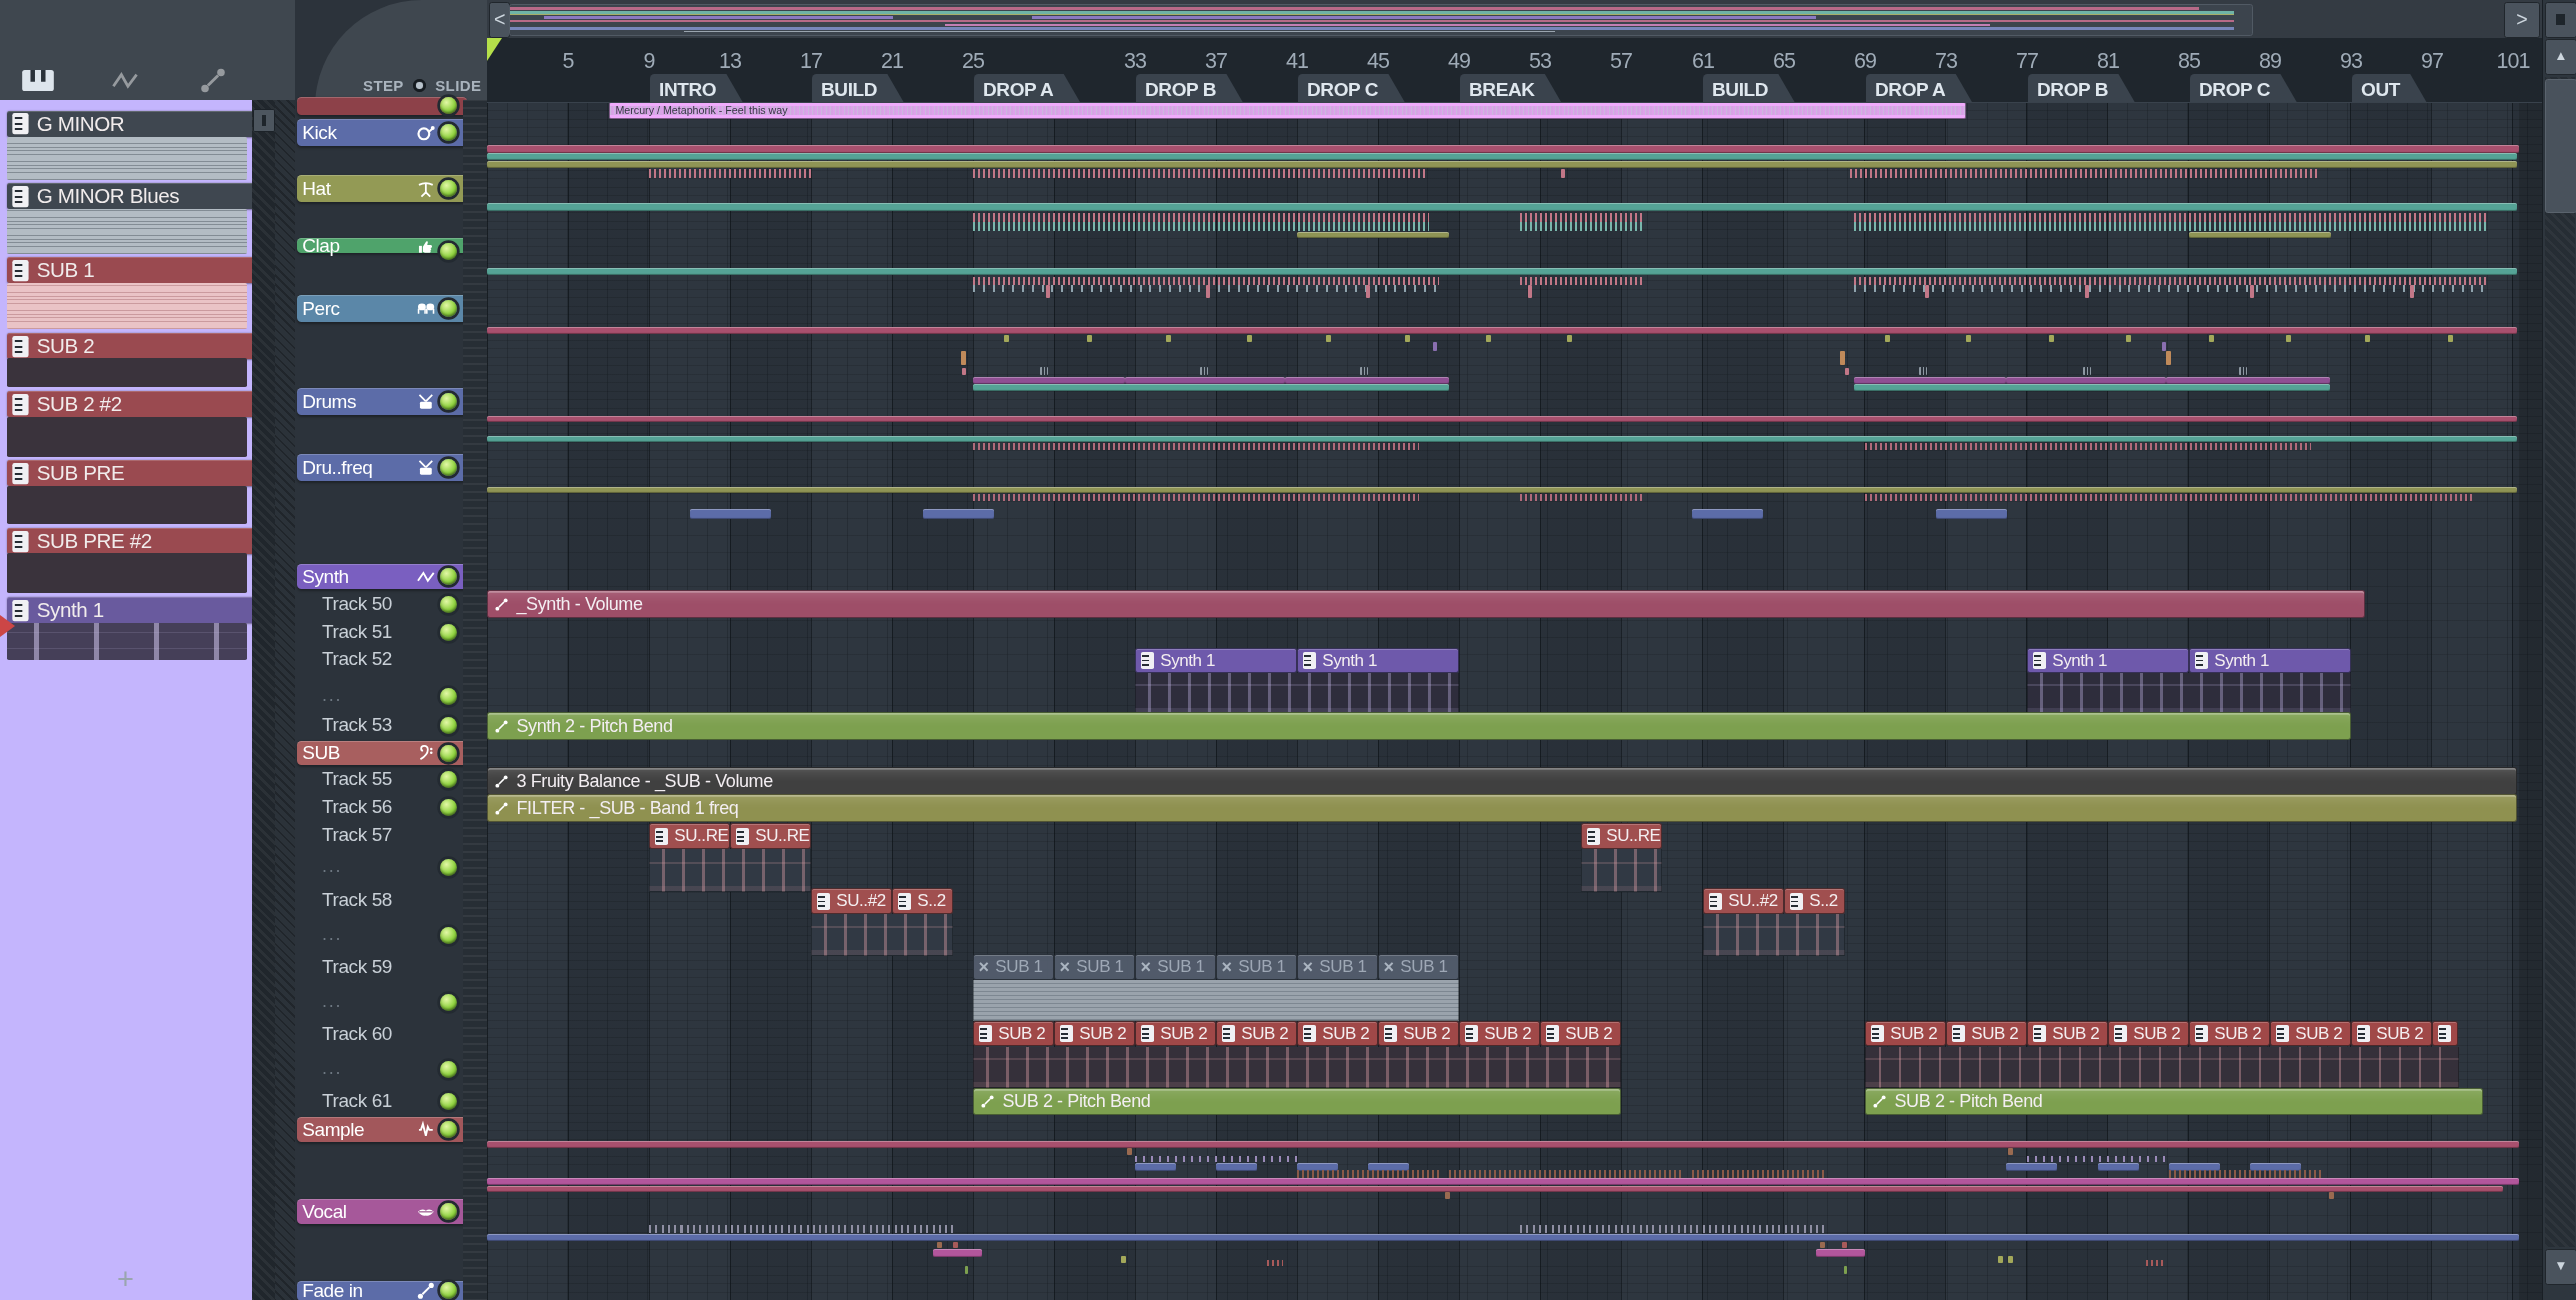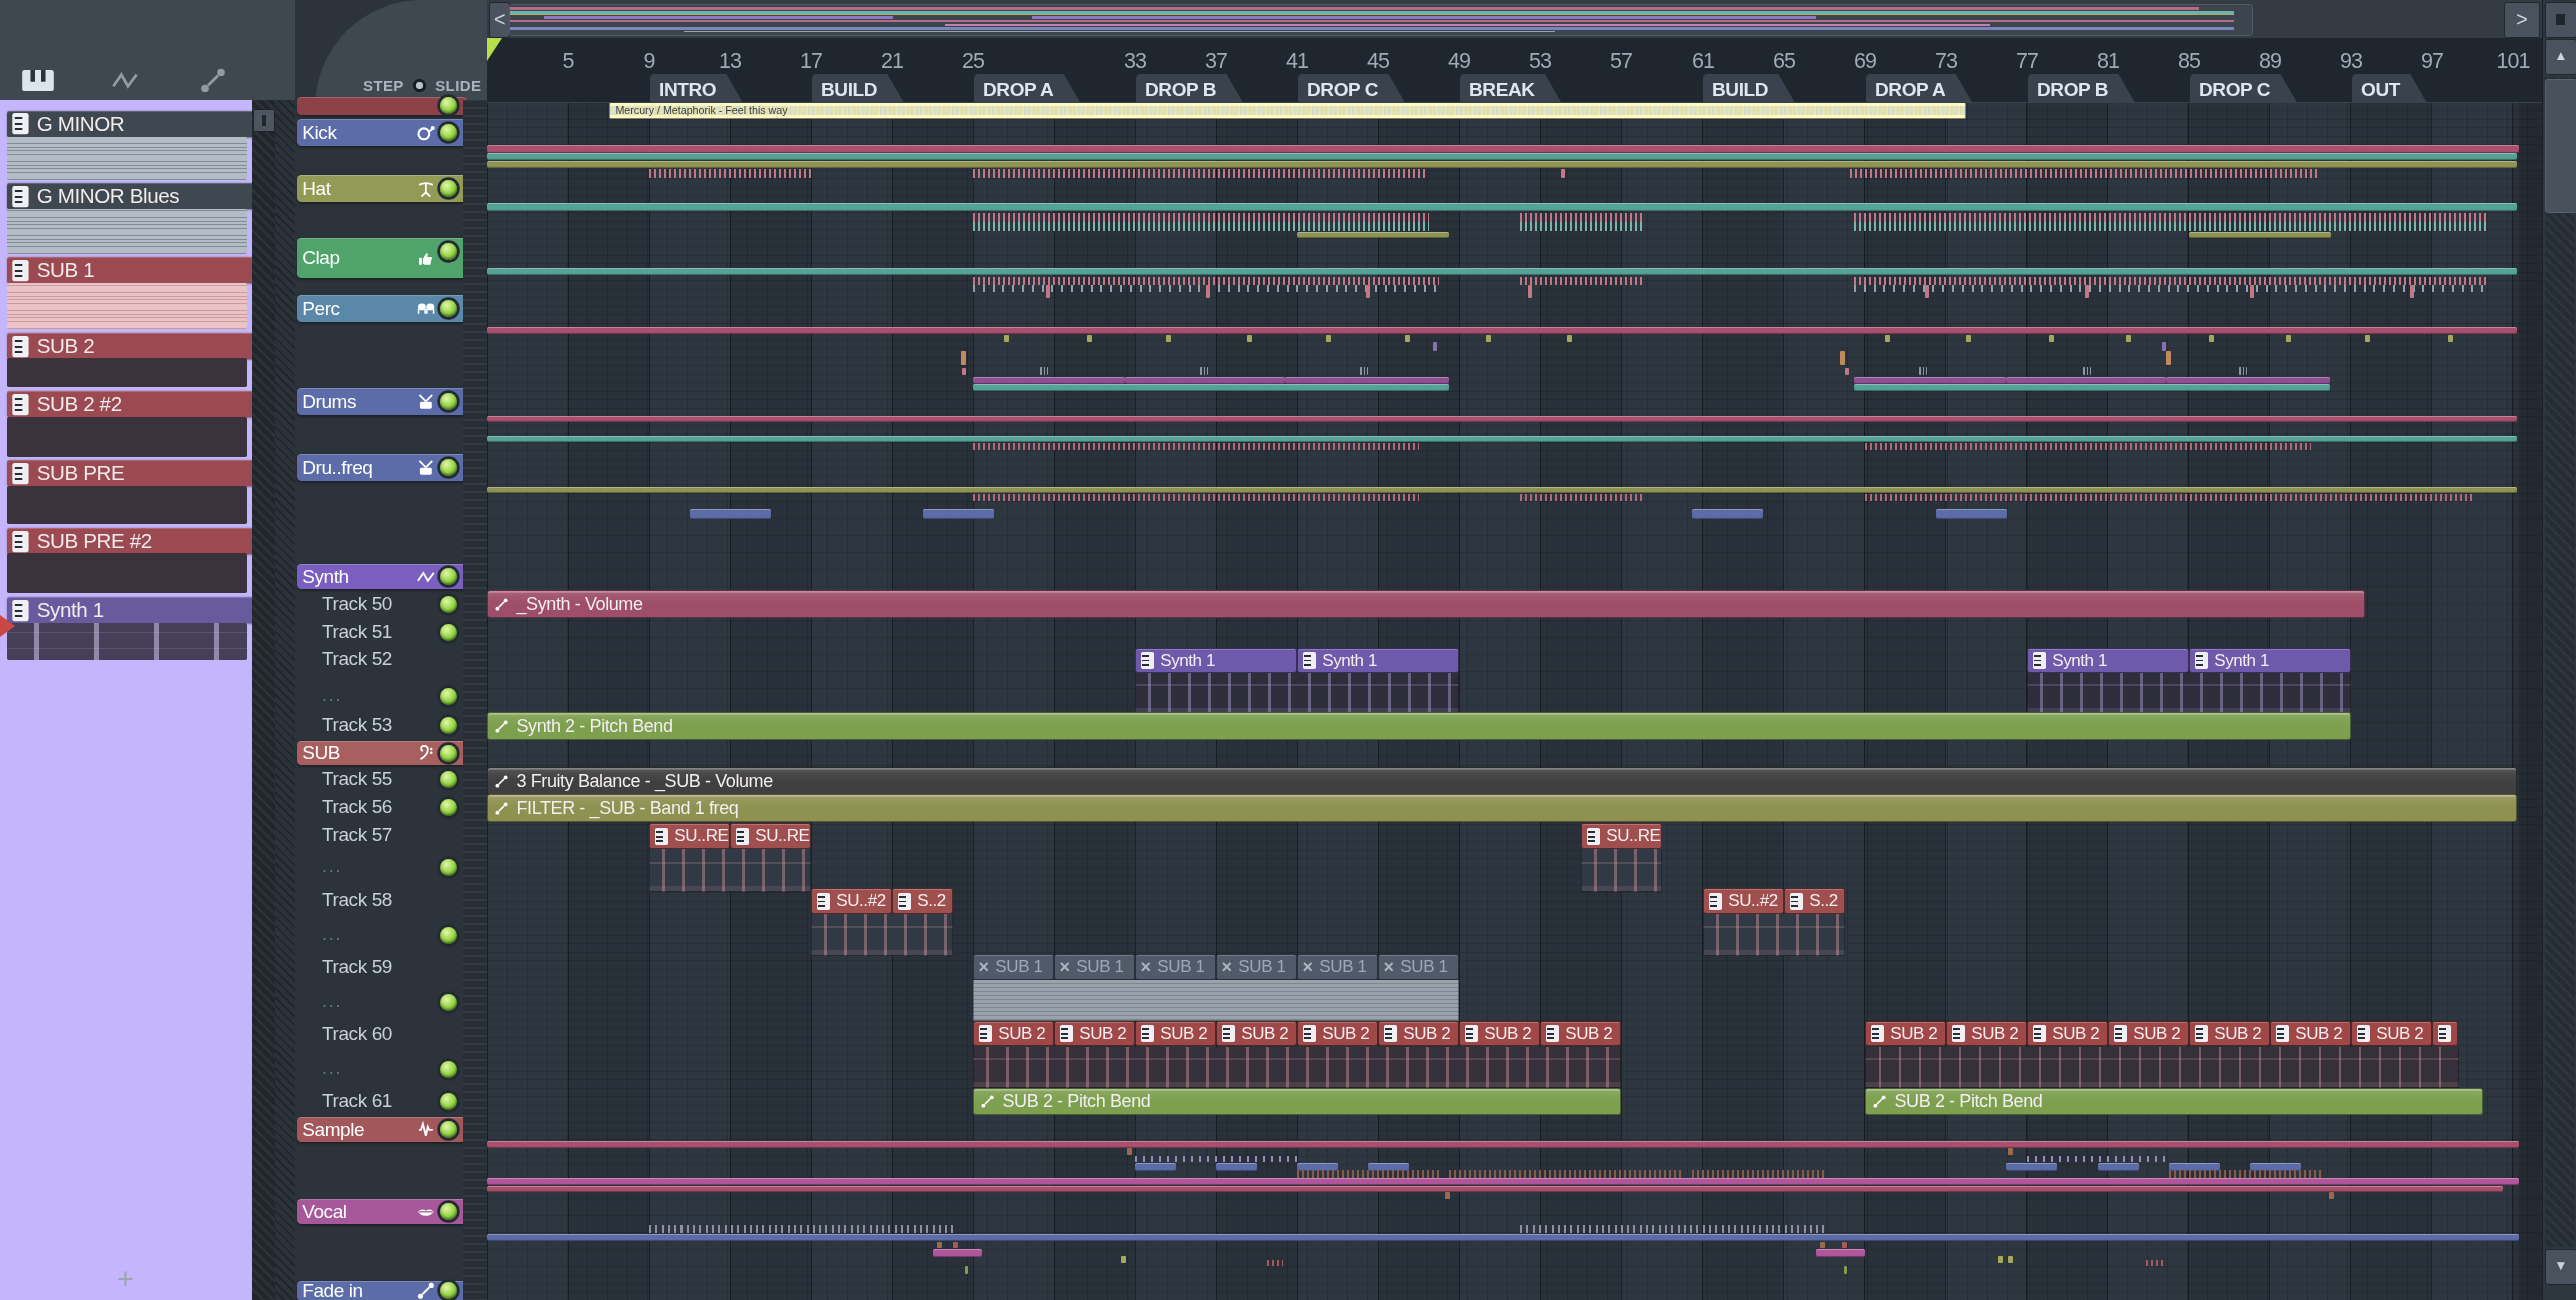--- a/index.html
+++ b/index.html
@@ -82,21 +82,21 @@
   .clip-mut .lbl{color:#a8b2c0;}
   .mx{font-size:18px;color:#b6c0cc;font-weight:bold;line-height:1;}
   .pr{width:13.4px;height:17px;border-radius:1.8px;background:#f0f0f4;position:relative;flex:0 0 auto;}
   .pr:before{content:"";position:absolute;left:1.8px;top:2.7px;bottom:2.7px;width:6.3px;
       background:repeating-linear-gradient(0deg,#262c34 0 1.8px,transparent 1.8px 4.5px);}
   .clip-body{border:0.9px solid rgba(10,14,18,.4);border-top:none;}
   .clip-auto{border-radius:2.7px;border:0.9px solid rgba(10,14,18,.45);display:flex;align-items:center;gap:7.2px;padding:0 6.3px;
       box-shadow:inset 0 1.8px 0 rgba(255,255,255,.28), inset 0 12.5px 14.3px -10.7px rgba(255,255,255,.2);cursor:pointer;overflow:hidden;}
   .clip-auto .lbl{font-size:18px;color:#f3eef2;letter-spacing:-0.4px;white-space:nowrap;}
   .clip-auto svg{flex:0 0 auto;}
-  .clip-audio{border-radius:1.8px;border:0.9px solid rgba(10,14,18,.5);background:#fef9c3;overflow:hidden;cursor:pointer;text-align:right;}
+  .clip-audio{border-radius:1.8px;border:0.9px solid rgba(10,14,18,.5);background:#f0abfc;overflow:hidden;cursor:pointer;text-align:right;}
   .clip-audio .wave{position:absolute;left:0;right:0;top:2.7px;bottom:2.7px;
       background:repeating-linear-gradient(90deg,rgba(175,195,200,.55) 0 0.9px,rgba(120,140,145,.22) 0.9px 2.7px,rgba(60,75,80,.1) 2.7px 4.5px);}
   .clip-audio .lbl{position:absolute;left:5.4px;top:0.9px;font-size:10.7px;color:rgba(22,30,36,.85);white-space:nowrap;}
   #vscroll{left:2542px;top:0;width:34px;height:1301px;background:#2e363e;border-left:0.9px solid #191f25;}
   .vbtn{position:absolute;left:1.8px;width:30px;height:34px;background:#4a535d;border:0.9px solid #20262c;border-radius:2.7px;
         color:#cdd6de;font-size:18px;text-align:center;line-height:32px;cursor:pointer;}
   #vtrack{position:absolute;left:1.8px;top:77px;width:30px;bottom:54px;background:#262d34;
         background-image:repeating-linear-gradient(45deg,rgba(255,255,255,.04) 0 2.7px,transparent 2.7px 7.2px);}
   #vthumb{position:absolute;left:0;top:1.8px;width:30px;height:132px;background:#49525c;border:0.9px solid #5a636d;border-radius:2.7px;cursor:grab;}
   .sq{margin:11.6px auto 0;width:9px;height:10.7px;background:#1e252b;}
@@ -201,21 +201,21 @@
       <div class="trow-bar abs" style="top: 175px; height: 27px; background: rgb(147, 154, 85);">
         <span class="tl">Hat</span>
         <div class="ti"><svg viewBox="0 0 20 20" fill="none" stroke="#fff" stroke-width="1.8">
             <path d="M3 6 Q10 2.5 17 6"></path>
             <path d="M10 5 V15"></path>
             <path d="M5.5 18 L10 13.5 L14.5 18"></path>
           </svg></div>
         <span class="ta">▼</span>
       </div>
       <div class="led abs" style="top: 180px; left: 145px;"></div>
-      <div class="trow-bar abs" style="top: 238px; height: 40px; background: rgb(79, 163, 107);">
+      <div class="trow-bar abs" style="top: 238px; height: 15px; background: rgb(79, 163, 107);">
         <span class="tl">Clap</span>
         <div class="ti"><svg viewBox="0 0 20 20">
             <path d="M3 10h3v7H3z" fill="#fff"></path>
             <path d="M7 16 V11 l3-5 c.5-1.2 2.3-.7 2 .6 L11.4 9.2 H15 c1.7 0 1.7 3 0 3 h-.5 c1.4 0 1.3 2.6 -.2 2.6 c1 0 .9 2.3 -.6 2.3 H9 z" fill="#fff"></path>
           </svg></div>
         <span class="ta">▼</span>
       </div>
       <div class="led abs" style="top: 243px; left: 145px;"></div>
       <div class="trow-bar abs" style="top: 295px; height: 27px; background: rgb(91, 135, 168);">
         <span class="tl">Perc</span>

